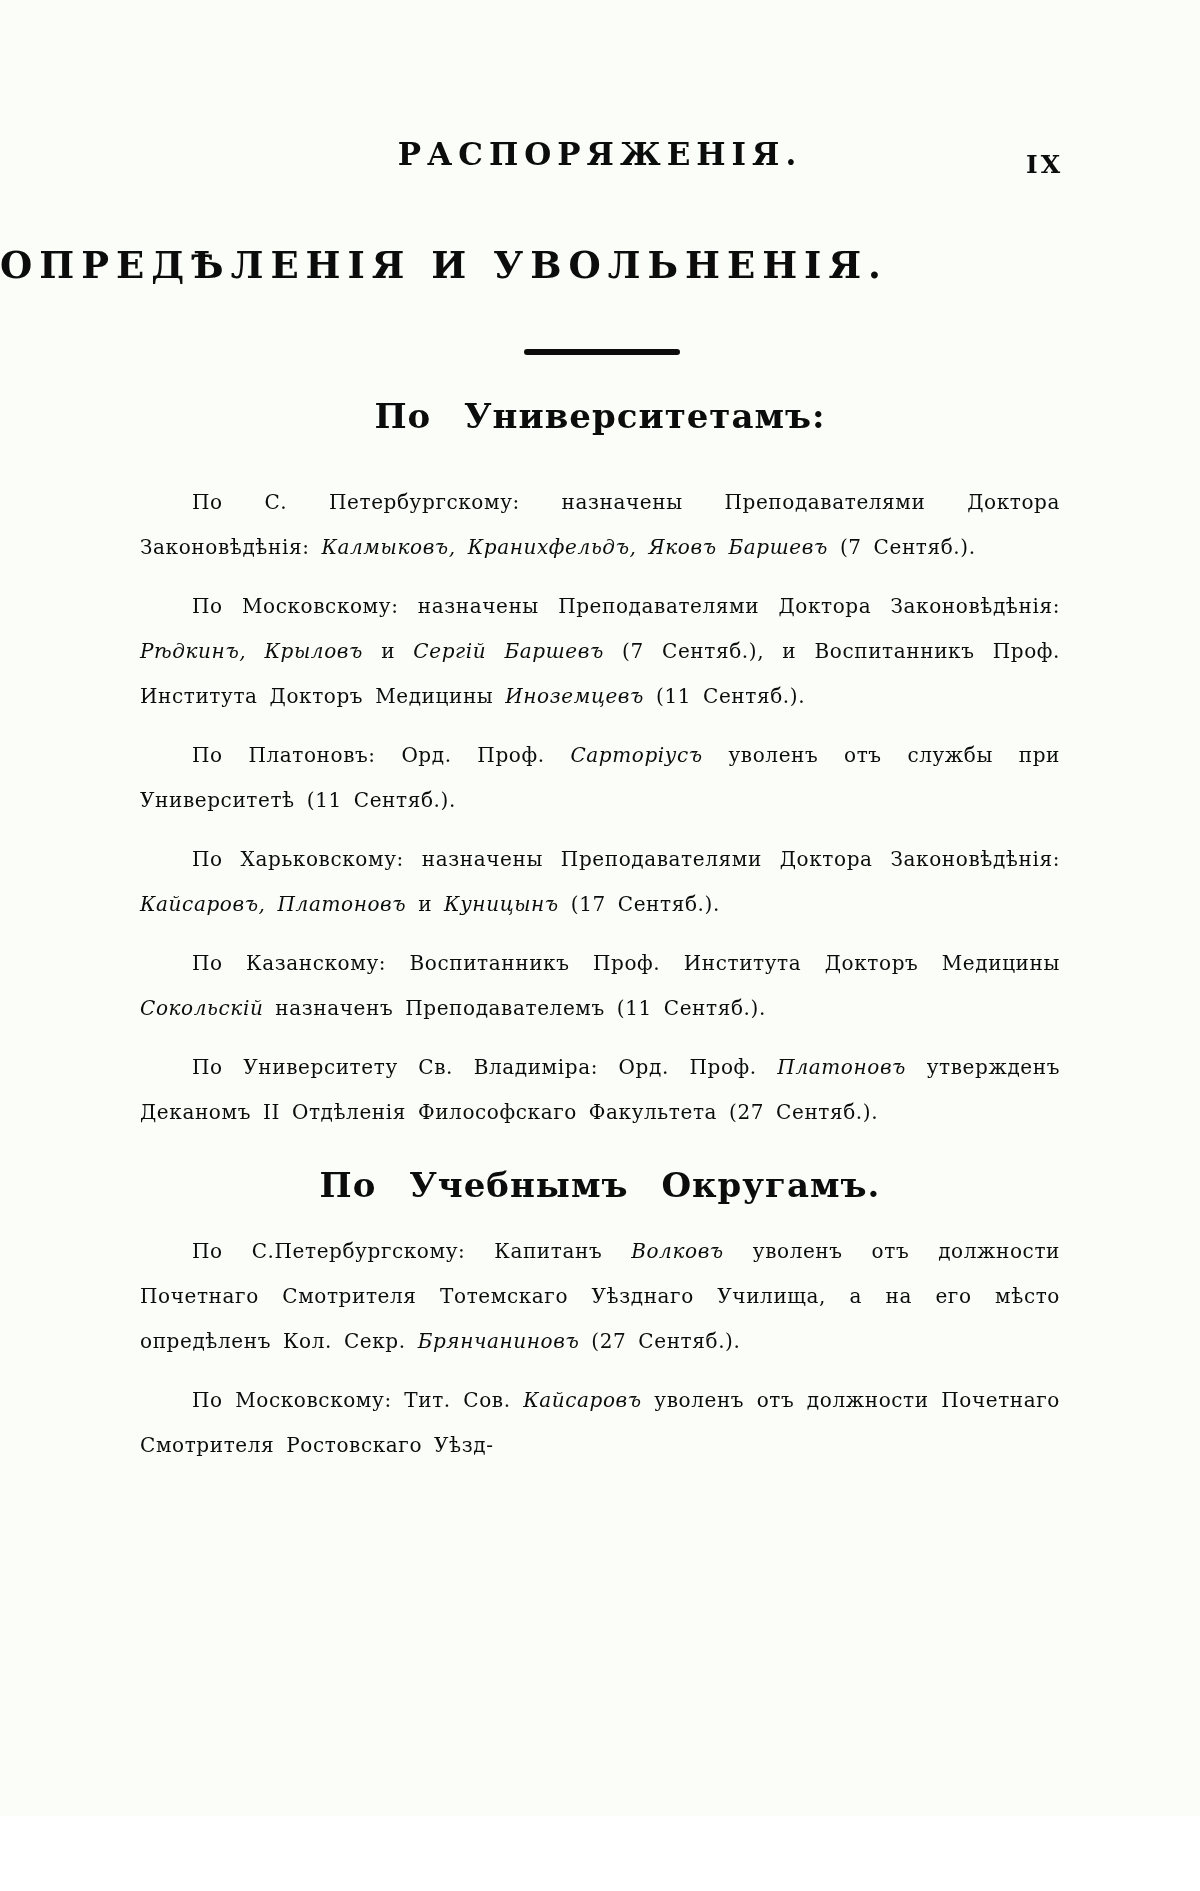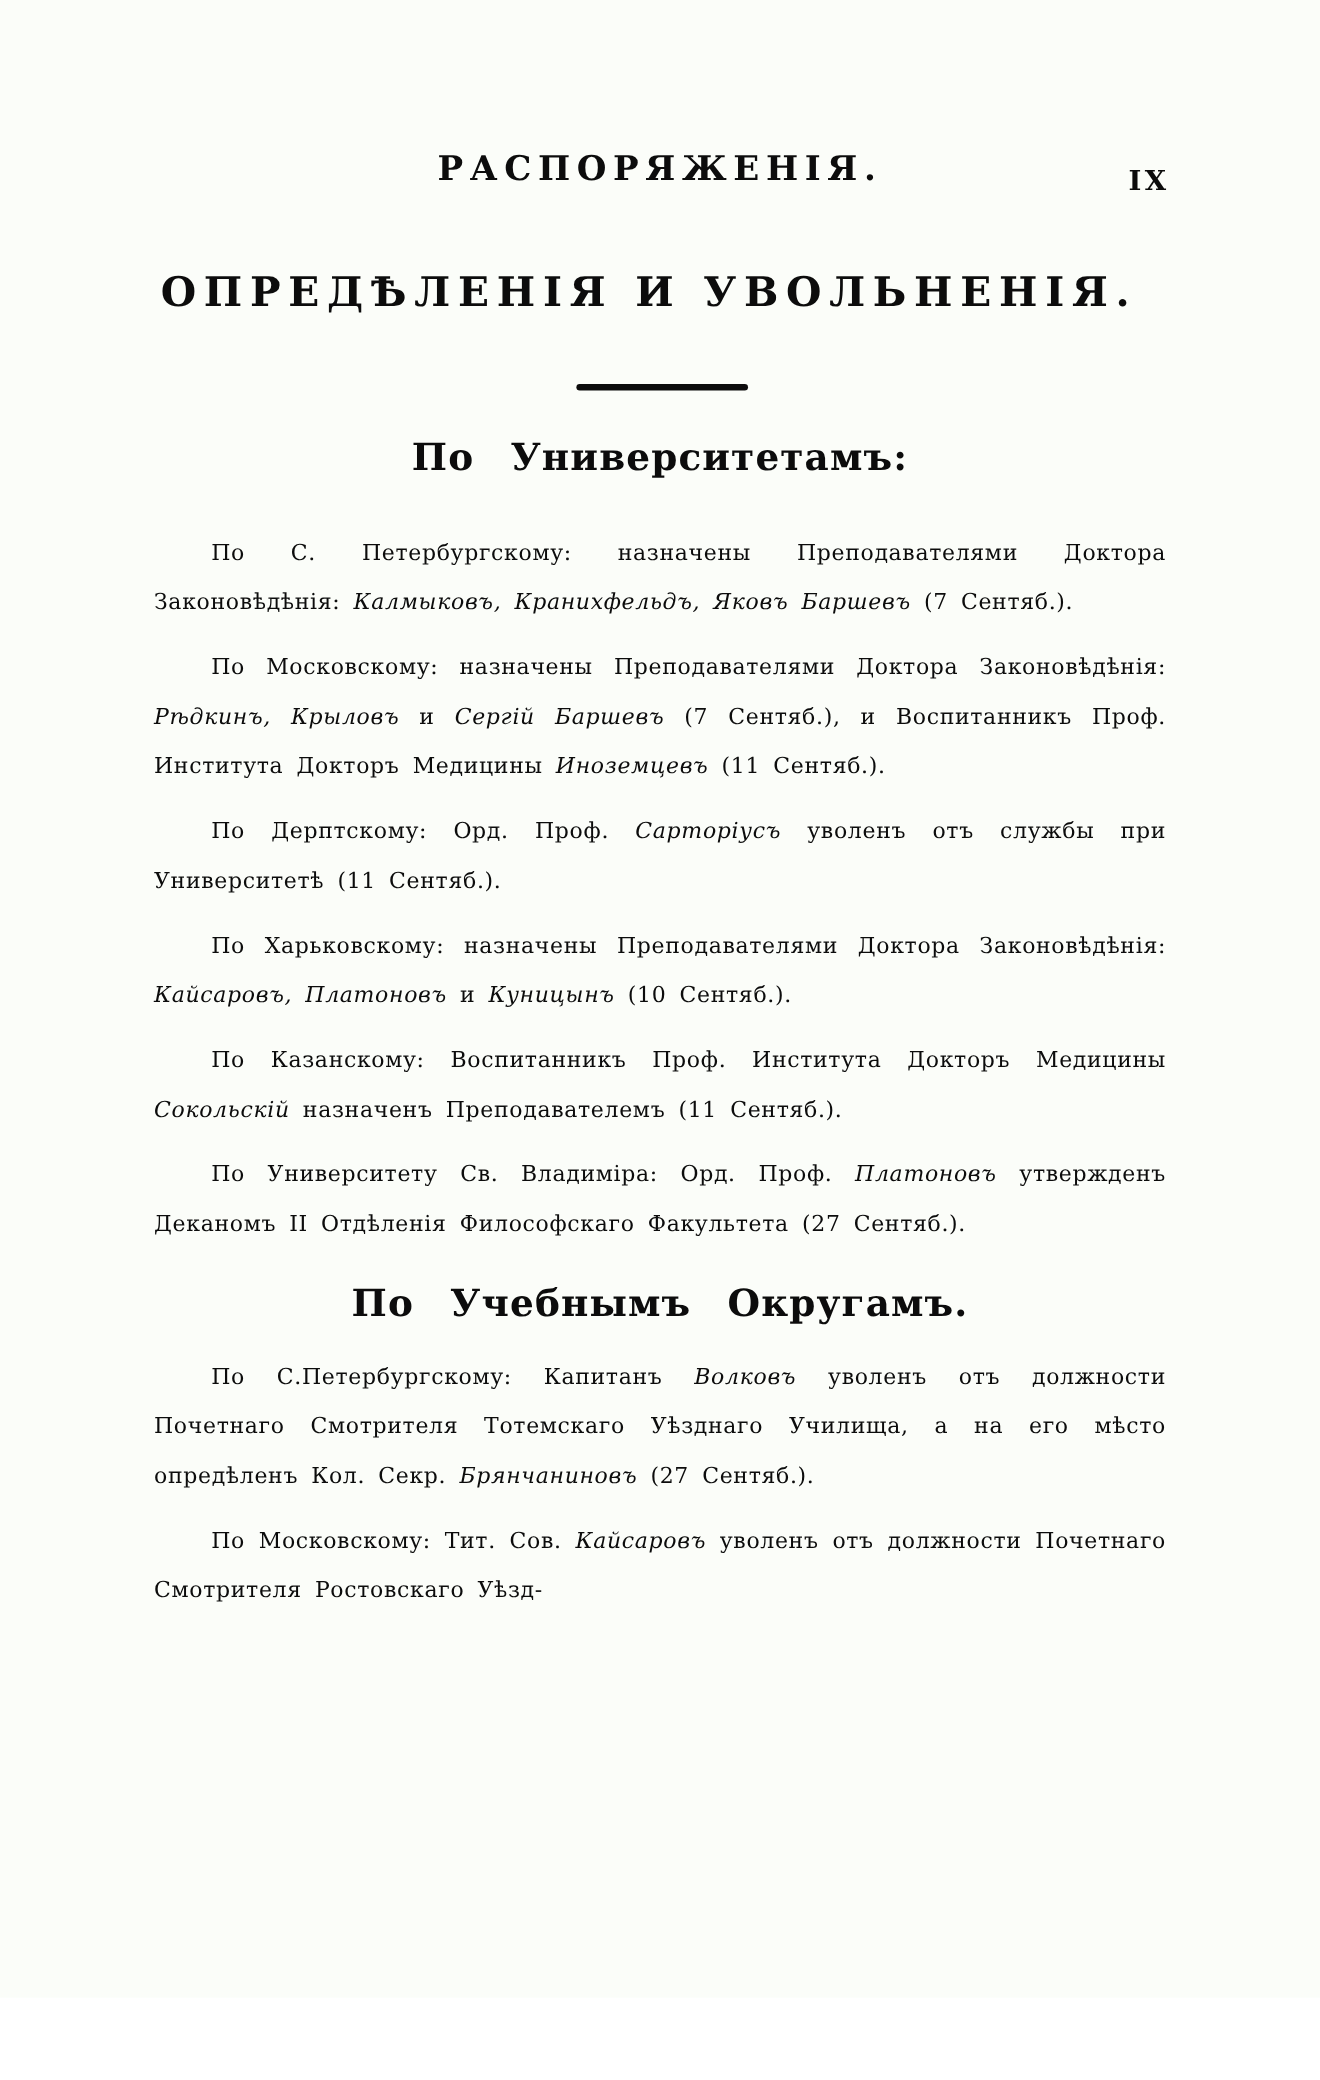--- a/index.html
+++ b/index.html
@@ -33,21 +33,20 @@
     font-size: 25px;
     font-weight: bold;
     letter-spacing: 3px;
     margin-left: 48px;
   }
   .doc-title {
     position: absolute;
     top: 243px;
     left: 0;
     width: 1180px;
-    text-align: center;
     font-size: 37px;
     font-weight: bold;
     letter-spacing: 7px;
     white-space: nowrap;
   }
   .title-rule {
     position: absolute;
     top: 349px;
     left: 524px;
     width: 156px;
@@ -107,22 +106,22 @@
   <div class="page-number">IX</div>
 
   <div class="doc-title">ОПРЕДѢЛЕНІЯ И УВОЛЬНЕНІЯ.</div>
 
   <div class="title-rule"></div>
 
   <div class="doc-body">
       <div class="section-heading">По Университетамъ:</div>
       <p class="para"><span>По С. Петербургскому: назначены Преподавателями Доктора Законовѣдѣнія: </span><span class="it">Калмыковъ, Кранихфельдъ, Яковъ Баршевъ</span><span> (7 Сентяб.).</span></p>
       <p class="para"><span>По Московскому: назначены Преподавателями Доктора Законовѣдѣнія: </span><span class="it">Рѣдкинъ, Крыловъ</span><span> и </span><span class="it">Сергій Баршевъ</span><span> (7 Сентяб.), и Воспитанникъ Проф. Института Докторъ Медицины </span><span class="it">Иноземцевъ</span><span> (11 Сентяб.).</span></p>
-      <p class="para"><span>По Дерптскому: Орд. Проф. </span><span class="it">Сарторіусъ</span><span> уволенъ отъ службы при Университетѣ (11 Сентяб.).</span></p>
-      <p class="para"><span>По Харьковскому: назначены Преподавателями Доктора Законовѣдѣнія: </span><span class="it">Кайсаровъ, Платоновъ</span><span> и </span><span class="it">Куницынъ</span><span> (10 Сентяб.).</span></p>
+      <p class="para"><span>По Платоновъ: Орд. Проф. </span><span class="it">Сарторіусъ</span><span> уволенъ отъ службы при Университетѣ (11 Сентяб.).</span></p>
+      <p class="para"><span>По Харьковскому: назначены Преподавателями Доктора Законовѣдѣнія: </span><span class="it">Кайсаровъ, Платоновъ</span><span> и </span><span class="it">Куницынъ</span><span> (17 Сентяб.).</span></p>
       <p class="para"><span>По Казанскому: Воспитанникъ Проф. Института Докторъ Медицины </span><span class="it">Сокольскій</span><span> назначенъ Преподавателемъ (11 Сентяб.).</span></p>
       <p class="para"><span>По Университету Св. Владиміра: Орд. Проф. </span><span class="it">Платоновъ</span><span> утвержденъ Деканомъ II Отдѣленія Философскаго Факультета (27 Сентяб.).</span></p>
       <div class="section-heading second">По Учебнымъ Округамъ.</div>
       <p class="para"><span>По С.Петербургскому: Капитанъ </span><span class="it">Волковъ</span><span> уволенъ отъ должности Почетнаго Смотрителя Тотемскаго Уѣзднаго Училища, а на его мѣсто опредѣленъ Кол. Секр. </span><span class="it">Брянчаниновъ</span><span> (27 Сентяб.).</span></p>
       <p class="para"><span>По Московскому: Тит. Сов. </span><span class="it">Кайсаровъ</span><span> уволенъ отъ должности Почетнаго Смотрителя Ростовскаго Уѣзд-</span></p>
     </div>
 
   <div class="watermark">Библиотека "Руниверс"</div>
 
 </div>

